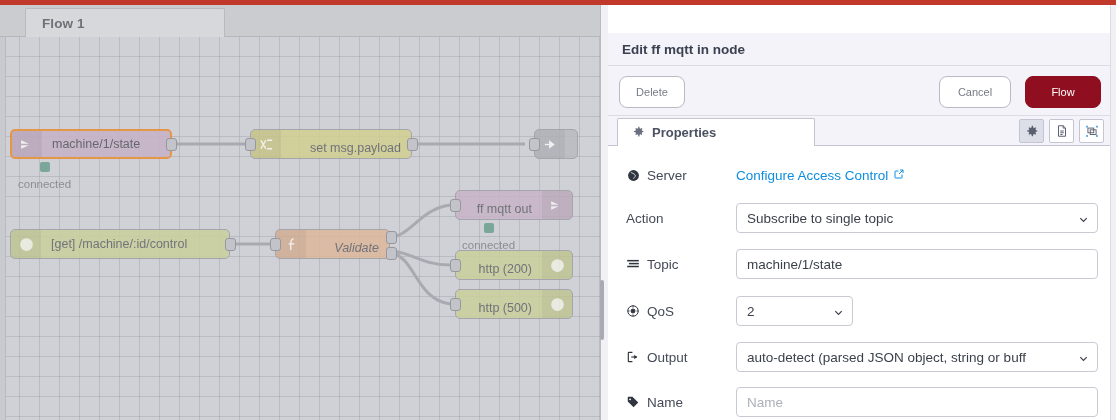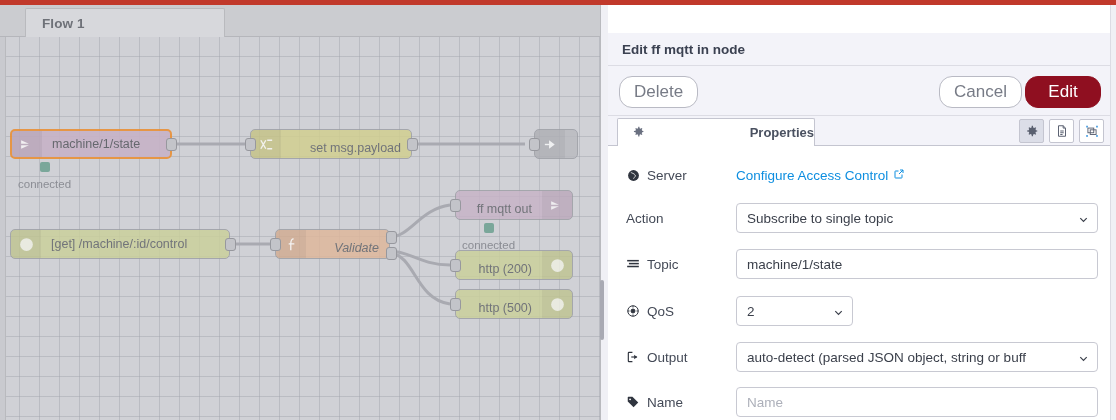--- a/index.html
+++ b/index.html
@@ -183,24 +183,24 @@
     position: absolute; left: 0; top: 33px;
     width: 508px; height: 50px;
     background: #f3f3f9;
     border-bottom: 1px solid #dcdce4;
     box-sizing: border-box;
   }
   .btn {
     position: absolute;
     height: 32px;
     border: 1px solid #b9bac4;
-    border-radius: 13px;
+    border-radius: 8px;
     background: #ffffff;
     color: #777b86;
-    font-size: 17px;
+    font-size: 11px;
     font-family: "Liberation Sans", sans-serif;
     cursor: pointer;
     display: flex; align-items: center; justify-content: center;
     box-sizing: border-box;
     padding: 0 14px;
   }
   .btn-delete { left: 11px; top: 10px; min-width: 66px; }
   .btn-cancel { left: 331px; top: 10px; min-width: 72px; }
   .btn-done   {
     left: 417px; top: 10px; min-width: 76px;
@@ -220,21 +220,20 @@
   .ptab {
     position: absolute; left: 9px; top: 2px;
     width: 198px; height: 29px;
     background: #ffffff;
     border: 1px solid #c4c5d0;
     border-bottom: 1px solid #ffffff;
     border-radius: 2px 2px 0 0;
     box-sizing: border-box;
     display: flex; align-items: center; gap: 7px;
     padding-left: 14px;
-    justify-content: space-between;
   }
   .ptab-label {
     font-size: 13px; font-weight: 700; color: #4a5160;
   }
   .icon-btns {
     position: absolute; right: 12px; top: 3px;
     display: flex; gap: 5px;
   }
   .icon-btn {
     width: 25px; height: 24px;
@@ -439,21 +438,21 @@
 
   <div class="panel">
 
     <div class="panel-header">
       <span class="panel-title">Edit ff mqtt in node</span>
     </div>
 
     <div class="panel-toolbar">
       <button class="btn btn-delete">Delete</button>
       <button class="btn btn-cancel">Cancel</button>
-      <button class="btn btn-done">Edit</button>
+      <button class="btn btn-done">Flow</button>
     </div>
 
     <div class="panel-tabs">
       <div class="ptab">
         <span>
           <svg width="13" height="13" viewBox="0 0 24 24" fill="#6a7080">
             <path d="M12 8a4 4 0 1 0 0 8 4 4 0 0 0 0-8zm0 6a2 2 0 1 1 0-4 2 2 0 0 1 0 4z"></path>
             <path d="M21 13v-2l-2.3-.4a6.9 6.9 0 0 0-.8-1.9l1.3-1.9-1.4-1.4-1.9 1.3a6.9 6.9 0 0 0-1.9-.8L13.6 3h-2l-.4 2.9a6.9 6.9 0 0 0-1.9.8L7.4 5.4 6 6.8l1.3 1.9a6.9 6.9 0 0 0-.8 1.9L3.6 11v2l2.9.4c.2.7.5 1.3.8 1.9L6 17.2l1.4 1.4 1.9-1.3c.6.4 1.2.6 1.9.8l.4 2.9h2l.4-2.9c.7-.2 1.3-.4 1.9-.8l1.9 1.3 1.4-1.4-1.3-1.9c.4-.6.6-1.2.8-1.9L21 13z"></path>
           </svg>
         </span>

